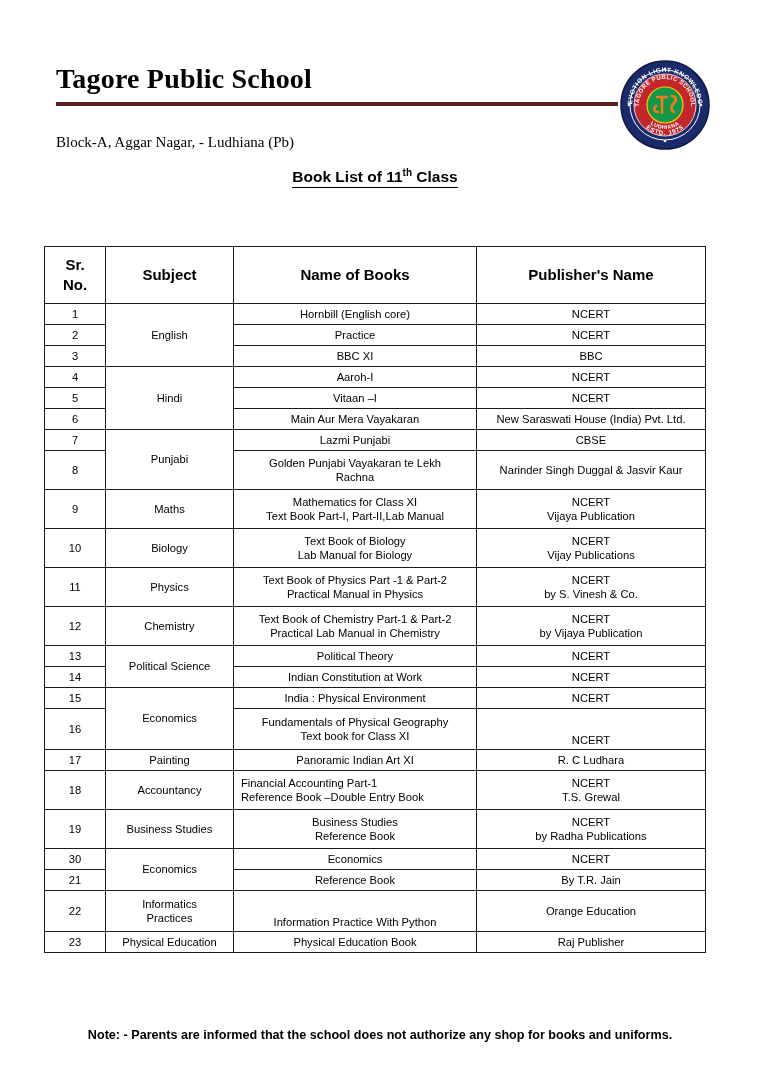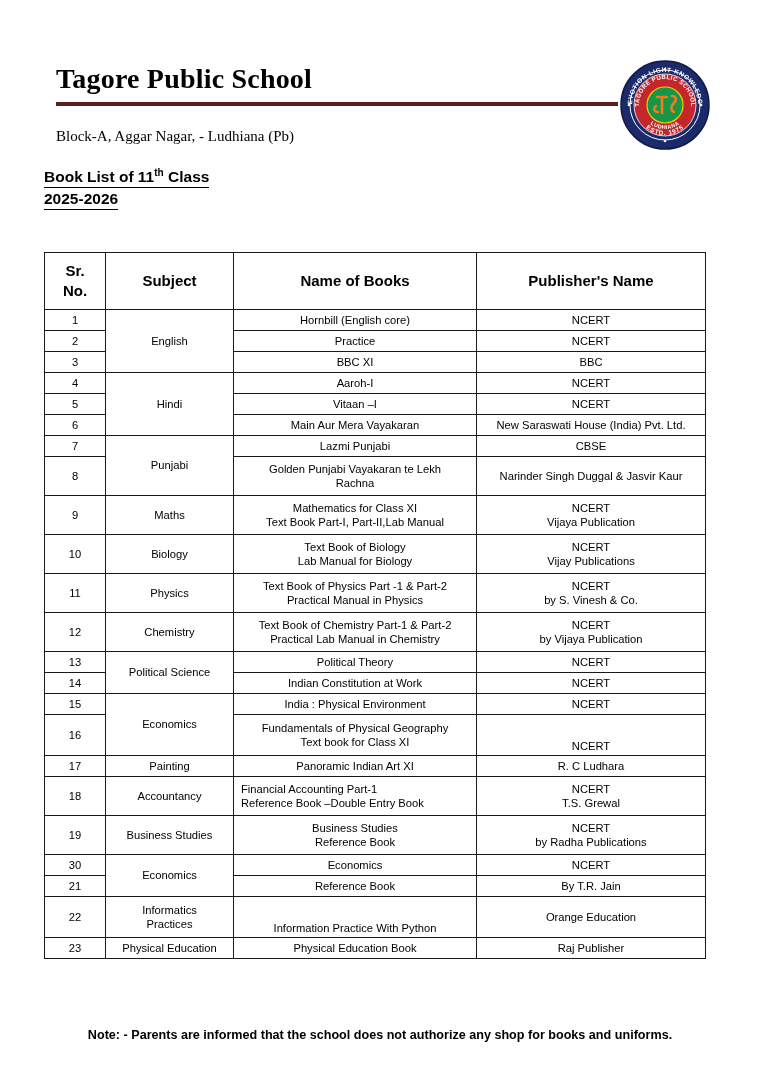--- a/index.html
+++ b/index.html
@@ -43,40 +43,41 @@
   .header-rule {
     height: 4px;
     background: #5C1F22;
     width: 562px;
     margin-top: 6px;
   }
   .school-address {
     font-family: "Liberation Serif", serif;
     font-size: 15px;
     line-height: 20px;
-    margin-top: 20px;
+    margin-top: 26px;
     color: #000000;
   }
 
   
   .logo-wrap {
     position: absolute;
     left: 620px;
     top: 60px;
     width: 90px;
     height: 90px;
   }
   .logo-wrap svg { display: block; }
 
   
   .doc-title {
     position: absolute;
     left: 44px;
     top: 166px;
     width: 662px;
+    text-align: center;
   }
   .doc-title .line {
     font-weight: bold;
     font-size: 15.5px;
     line-height: 21px;
     display: block;
   }
   .doc-title .u {
     display: inline-block;
     border-bottom: 1.6px solid #000;
@@ -85,21 +86,21 @@
   .doc-title sup {
     font-size: 10px;
     vertical-align: super;
     line-height: 0;
   }
 
   
   .book-table {
     position: absolute;
     left: 44px;
-    top: 252px;
+    top: 246px;
     width: 661px;
     border-collapse: collapse;
     table-layout: fixed;
     font-size: 11.2px;
     padding-left: 36px;
   }
   .book-table th,
   .book-table td {
     border: 1px solid #1a1a1a;
     padding: 0 3px;
@@ -187,21 +188,20 @@
         <path d="M 37,37 L 47,37"></path>
         <path d="M 42,37 L 42,53"></path>
         <path d="M 52,36 C 56,36 57,40 54,43 C 51,46 50,50 54,52"></path>
         <path d="M 36,46 C 33,48 34,52 38,52"></path>
       </g>
     </svg>
   </div>
 
   <div class="doc-title">
     <span class="line"><span class="u"><span>Book List of 11</span><sup>th</sup><span> Class </span></span></span>
-    <span class="line"><span class="u">2025-2026</span></span>
   </div>
 
   <table class="book-table">
     <colgroup>
       <col class="col-sr">
         <col class="col-sub">
         <col class="col-books">
         <col class="col-pub">
     </colgroup>
     <thead>

